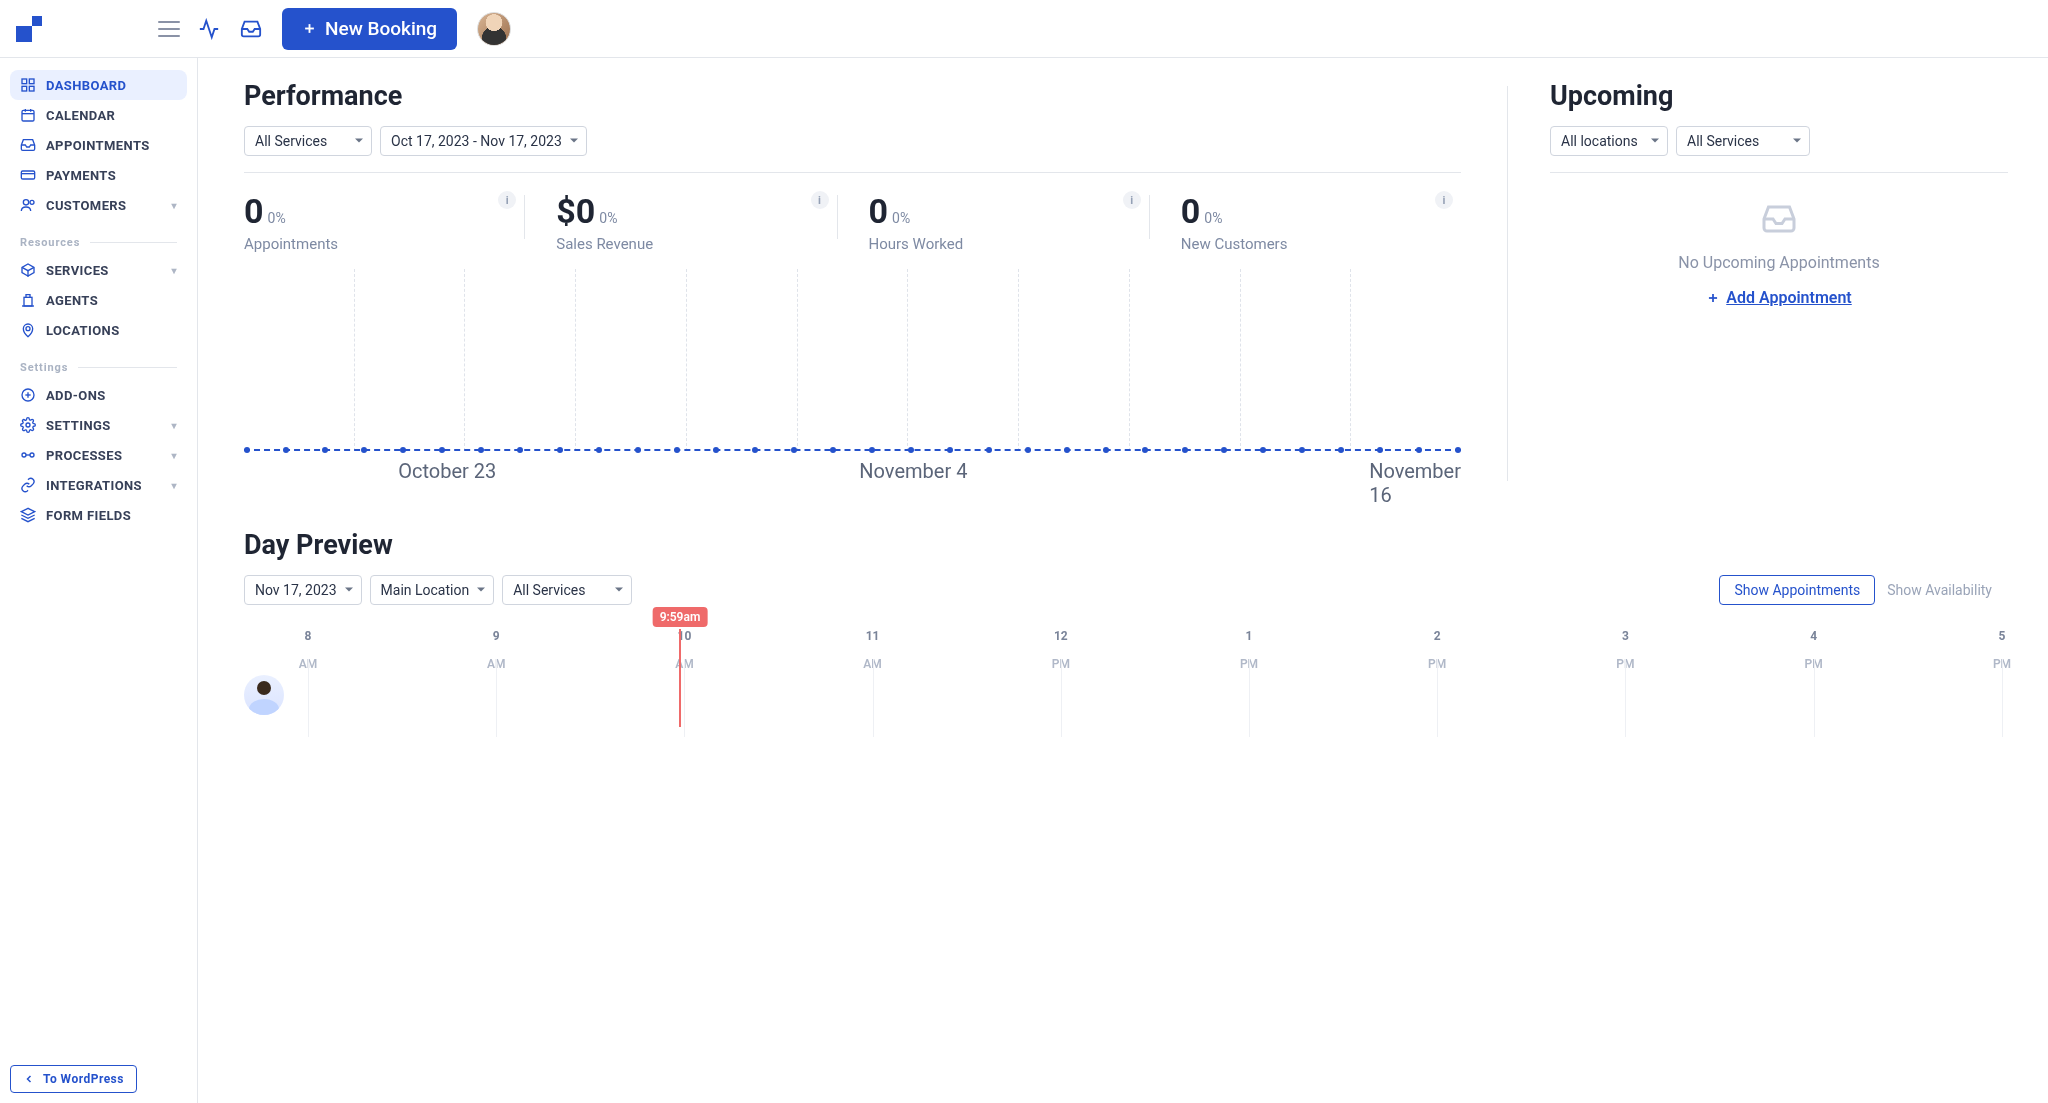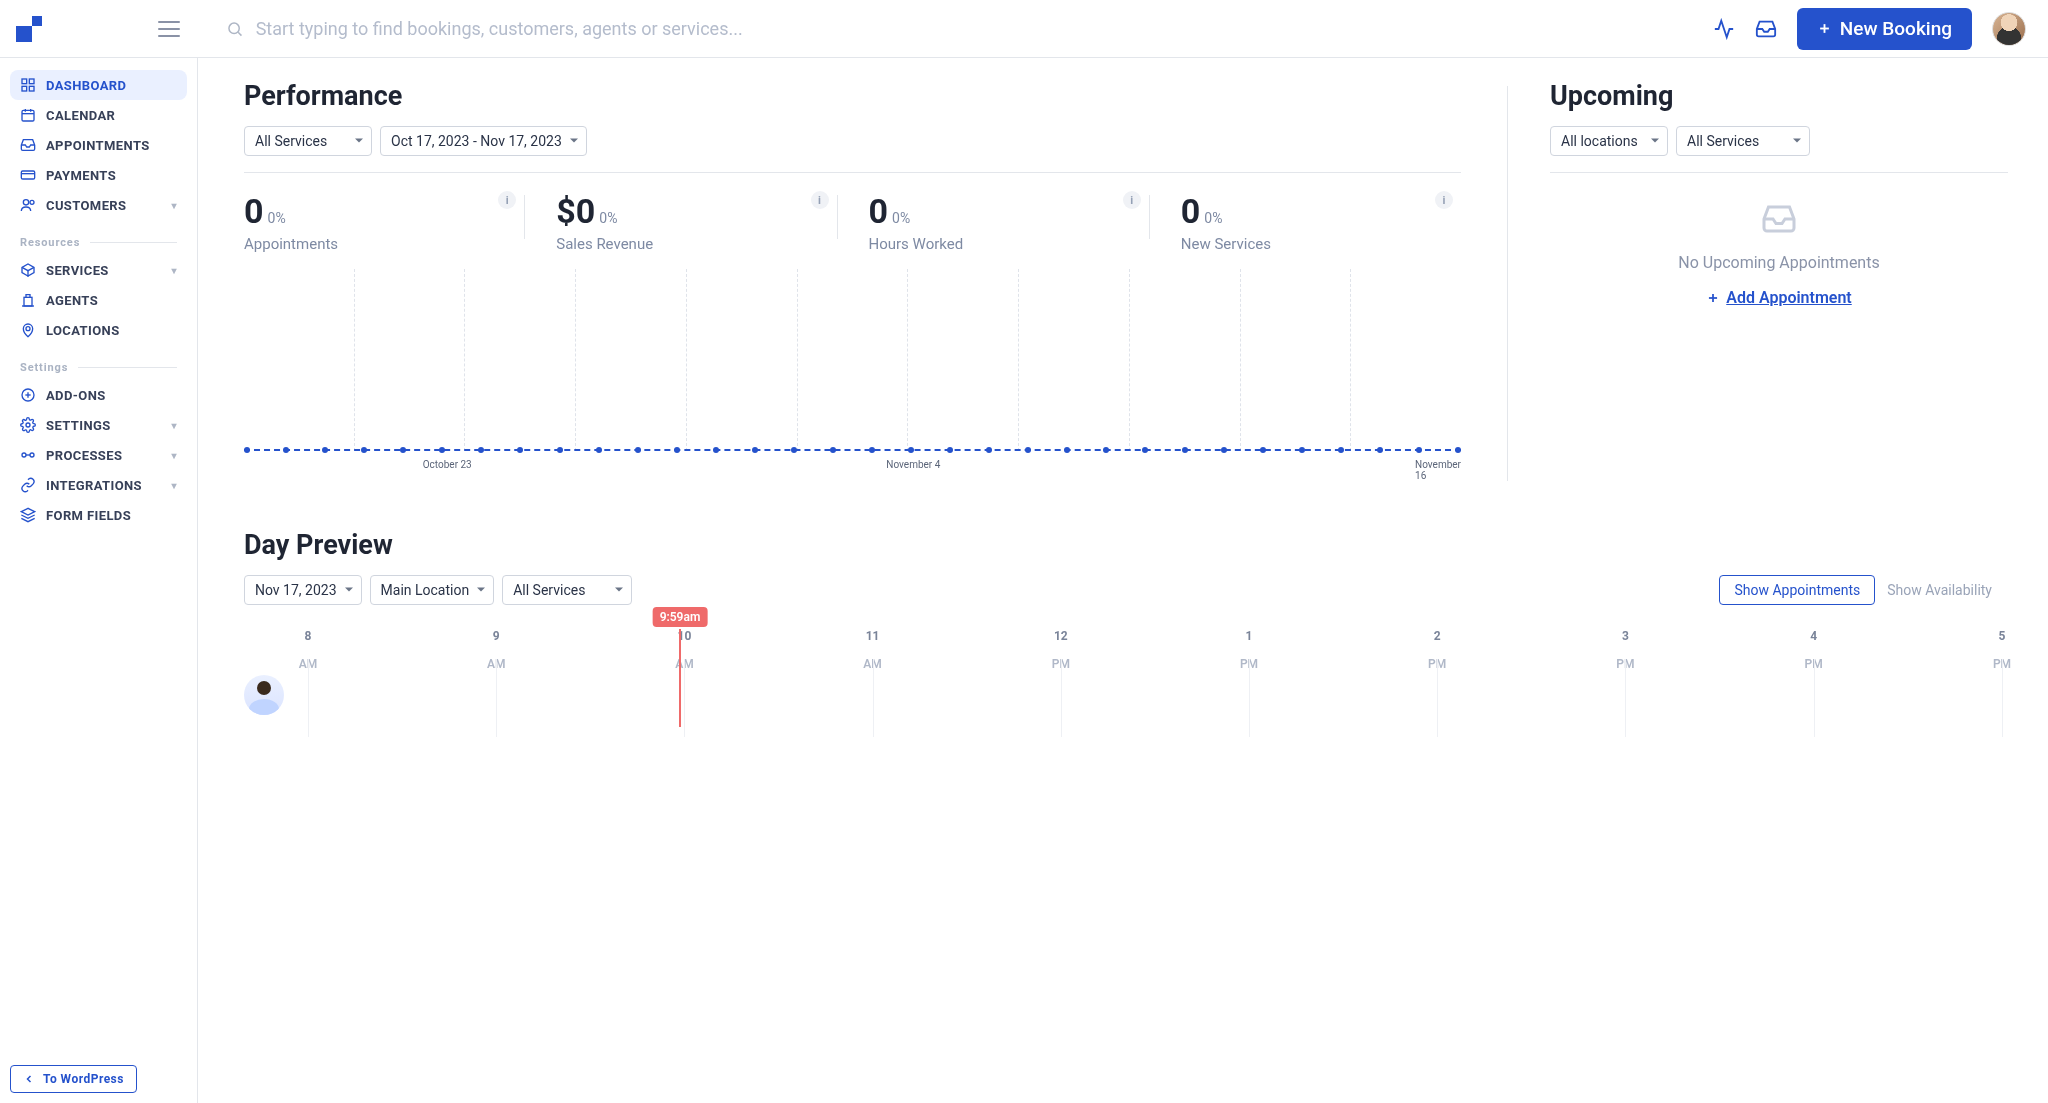--- a/index.html
+++ b/index.html
@@ -69,21 +69,21 @@
   .stat-label{font-size:15px;color:var(--text-muted);margin-top:4px}
 
   
   .chart{position:relative;height:210px;margin-top:16px}
   .chart-grid{position:absolute;left:0;right:0;top:0;bottom:28px;display:flex}
   .chart-grid span{flex:1;border-left:1px dashed #dfe3ea}
   .chart-grid span:first-child{border-left:none}
   .chart-line{position:absolute;left:0;right:0;bottom:28px;height:2px;border-top:2px dashed var(--blue)}
   .chart-dots{position:absolute;left:0;right:0;bottom:26px;height:6px;display:flex;justify-content:space-between}
   .chart-dots i{width:6px;height:6px;border-radius:50%;background:var(--blue);display:block}
-  .chart-xaxis{position:absolute;left:0;right:0;bottom:0;height:20px;font-size:10px;color:#5b6579}
+  .chart-xaxis{position:absolute;left:0;right:0;bottom:0;height:20px;font-size:20px;color:#5b6579}
   .chart-xaxis span{position:absolute;transform:translateX(-50%)}
 
   
   .daypreview-head{display:flex;align-items:center;justify-content:space-between;gap:10px}
   .btn-outline{border:1px solid var(--blue);color:var(--blue);background:#fff;border-radius:4px;height:30px;padding:0 14px;font-size:14px;cursor:pointer}
   .btn-muted{border:none;color:#9aa4b8;background:transparent;height:30px;padding:0 10px;font-size:14px}
 
   .timeline{position:relative;margin-top:24px;padding-left:64px;padding-bottom:80px}
   .hours{position:relative;height:28px}
   .hour{position:absolute;transform:translateX(-50%);text-align:center;font-size:12px;color:#7a8499;font-weight:700}
@@ -110,27 +110,20 @@
   <div class="topbar-left">
     <div class="logo">
       <span class="sq-lg"></span>
         <span class="sq-sm"></span>
     </div>
     <div class="hamburger">
       <span></span>
         <span></span>
         <span></span>
     </div>
-  </div>
-  <div class="search-wrap">
-    <svg width="18" height="18" viewBox="0 0 24 24" fill="none" stroke="currentColor" stroke-width="2">
-        <circle cx="11" cy="11" r="7"></circle>
-        <line x1="21" y1="21" x2="16.5" y2="16.5"></line>
-      </svg>
-    <input type="text" placeholder="Start typing to find bookings, customers, agents or services..." style="">
   </div>
   <div class="topbar-actions">
     <span class="icon-btn">
       <svg width="22" height="22" viewBox="0 0 24 24" fill="none" stroke="currentColor" stroke-width="2">
           <polyline points="22 12 18 12 15 21 9 3 6 12 2 12"></polyline>
         </svg>
     </span>
     <span class="icon-btn">
       <svg width="22" height="22" viewBox="0 0 24 24" fill="none" stroke="currentColor" stroke-width="2">
           <path d="M22 12h-6l-2 3h-4l-2-3H2"></path>
@@ -326,21 +319,21 @@
               <div class="stat-label">Sales Revenue</div>
             </div>
             <div class="stat">
               <span class="info-i">i</span>
               <div><span class="stat-value">0</span><span class="stat-pct">0%</span></div>
               <div class="stat-label">Hours Worked</div>
             </div>
             <div class="stat">
               <span class="info-i">i</span>
               <div><span class="stat-value">0</span><span class="stat-pct">0%</span></div>
-              <div class="stat-label">New Services</div>
+              <div class="stat-label">New Customers</div>
             </div>
           </div>
 
         <div class="chart">
           <div class="chart-grid">
             <span></span>
               <span></span>
               <span></span>
               <span></span>
               <span></span>

